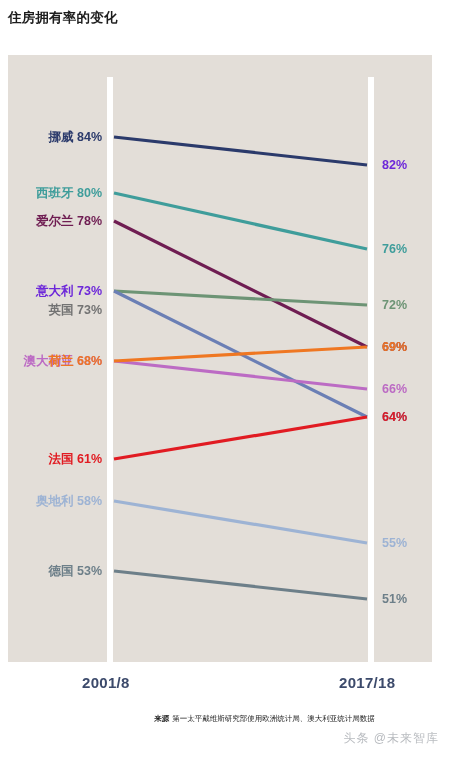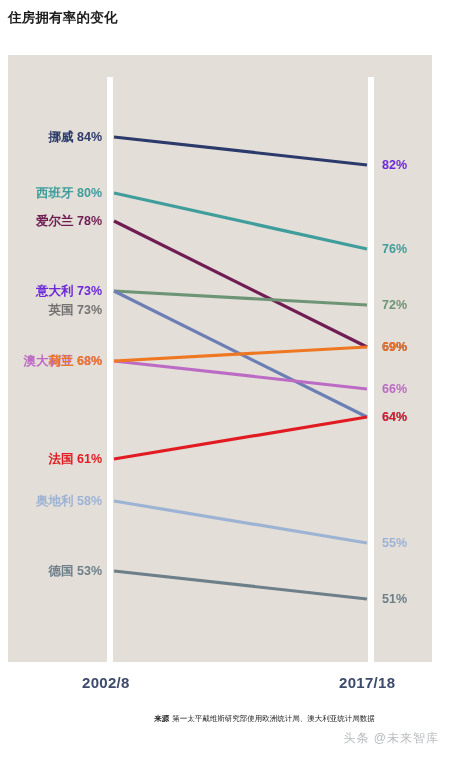--- a/index.html
+++ b/index.html
@@ -167,21 +167,21 @@
       <div class="label label-right" style="color: rgb(107, 127, 181); left: 374px; top: 362px;">64%</div>
       <div class="label label-right" style="color: rgb(188, 107, 196); left: 374px; top: 334px;">66%</div>
       <div class="label label-right" style="color: rgb(239, 119, 34); left: 374px; top: 292px;">69%</div>
       <div class="label label-right" style="color: rgb(225, 27, 34); left: 374px; top: 362px;">64%</div>
       <div class="label label-right" style="color: rgb(157, 179, 212); left: 374px; top: 488px;">55%</div>
       <div class="label label-right" style="color: rgb(109, 127, 137); left: 374px; top: 544px;">51%</div>
     </div>
 </div>
 
 <div id="axis-labels">
-  <span class="axis-tick-label" id="axis-label-start">2002/8</span>
+  <span class="axis-tick-label" id="axis-label-start">2001/8</span>
   <span class="axis-tick-label" id="axis-label-end">2017/18</span>
 </div>
 
 <div id="footer">
   <div id="source-line">
     <span id="source-label">来源</span><span id="source-text">第一太平戴维斯研究部使用欧洲统计局、澳大利亚统计局数据</span>
   </div>
   <div id="watermark">头条 @未来智库</div>
 </div>
 

